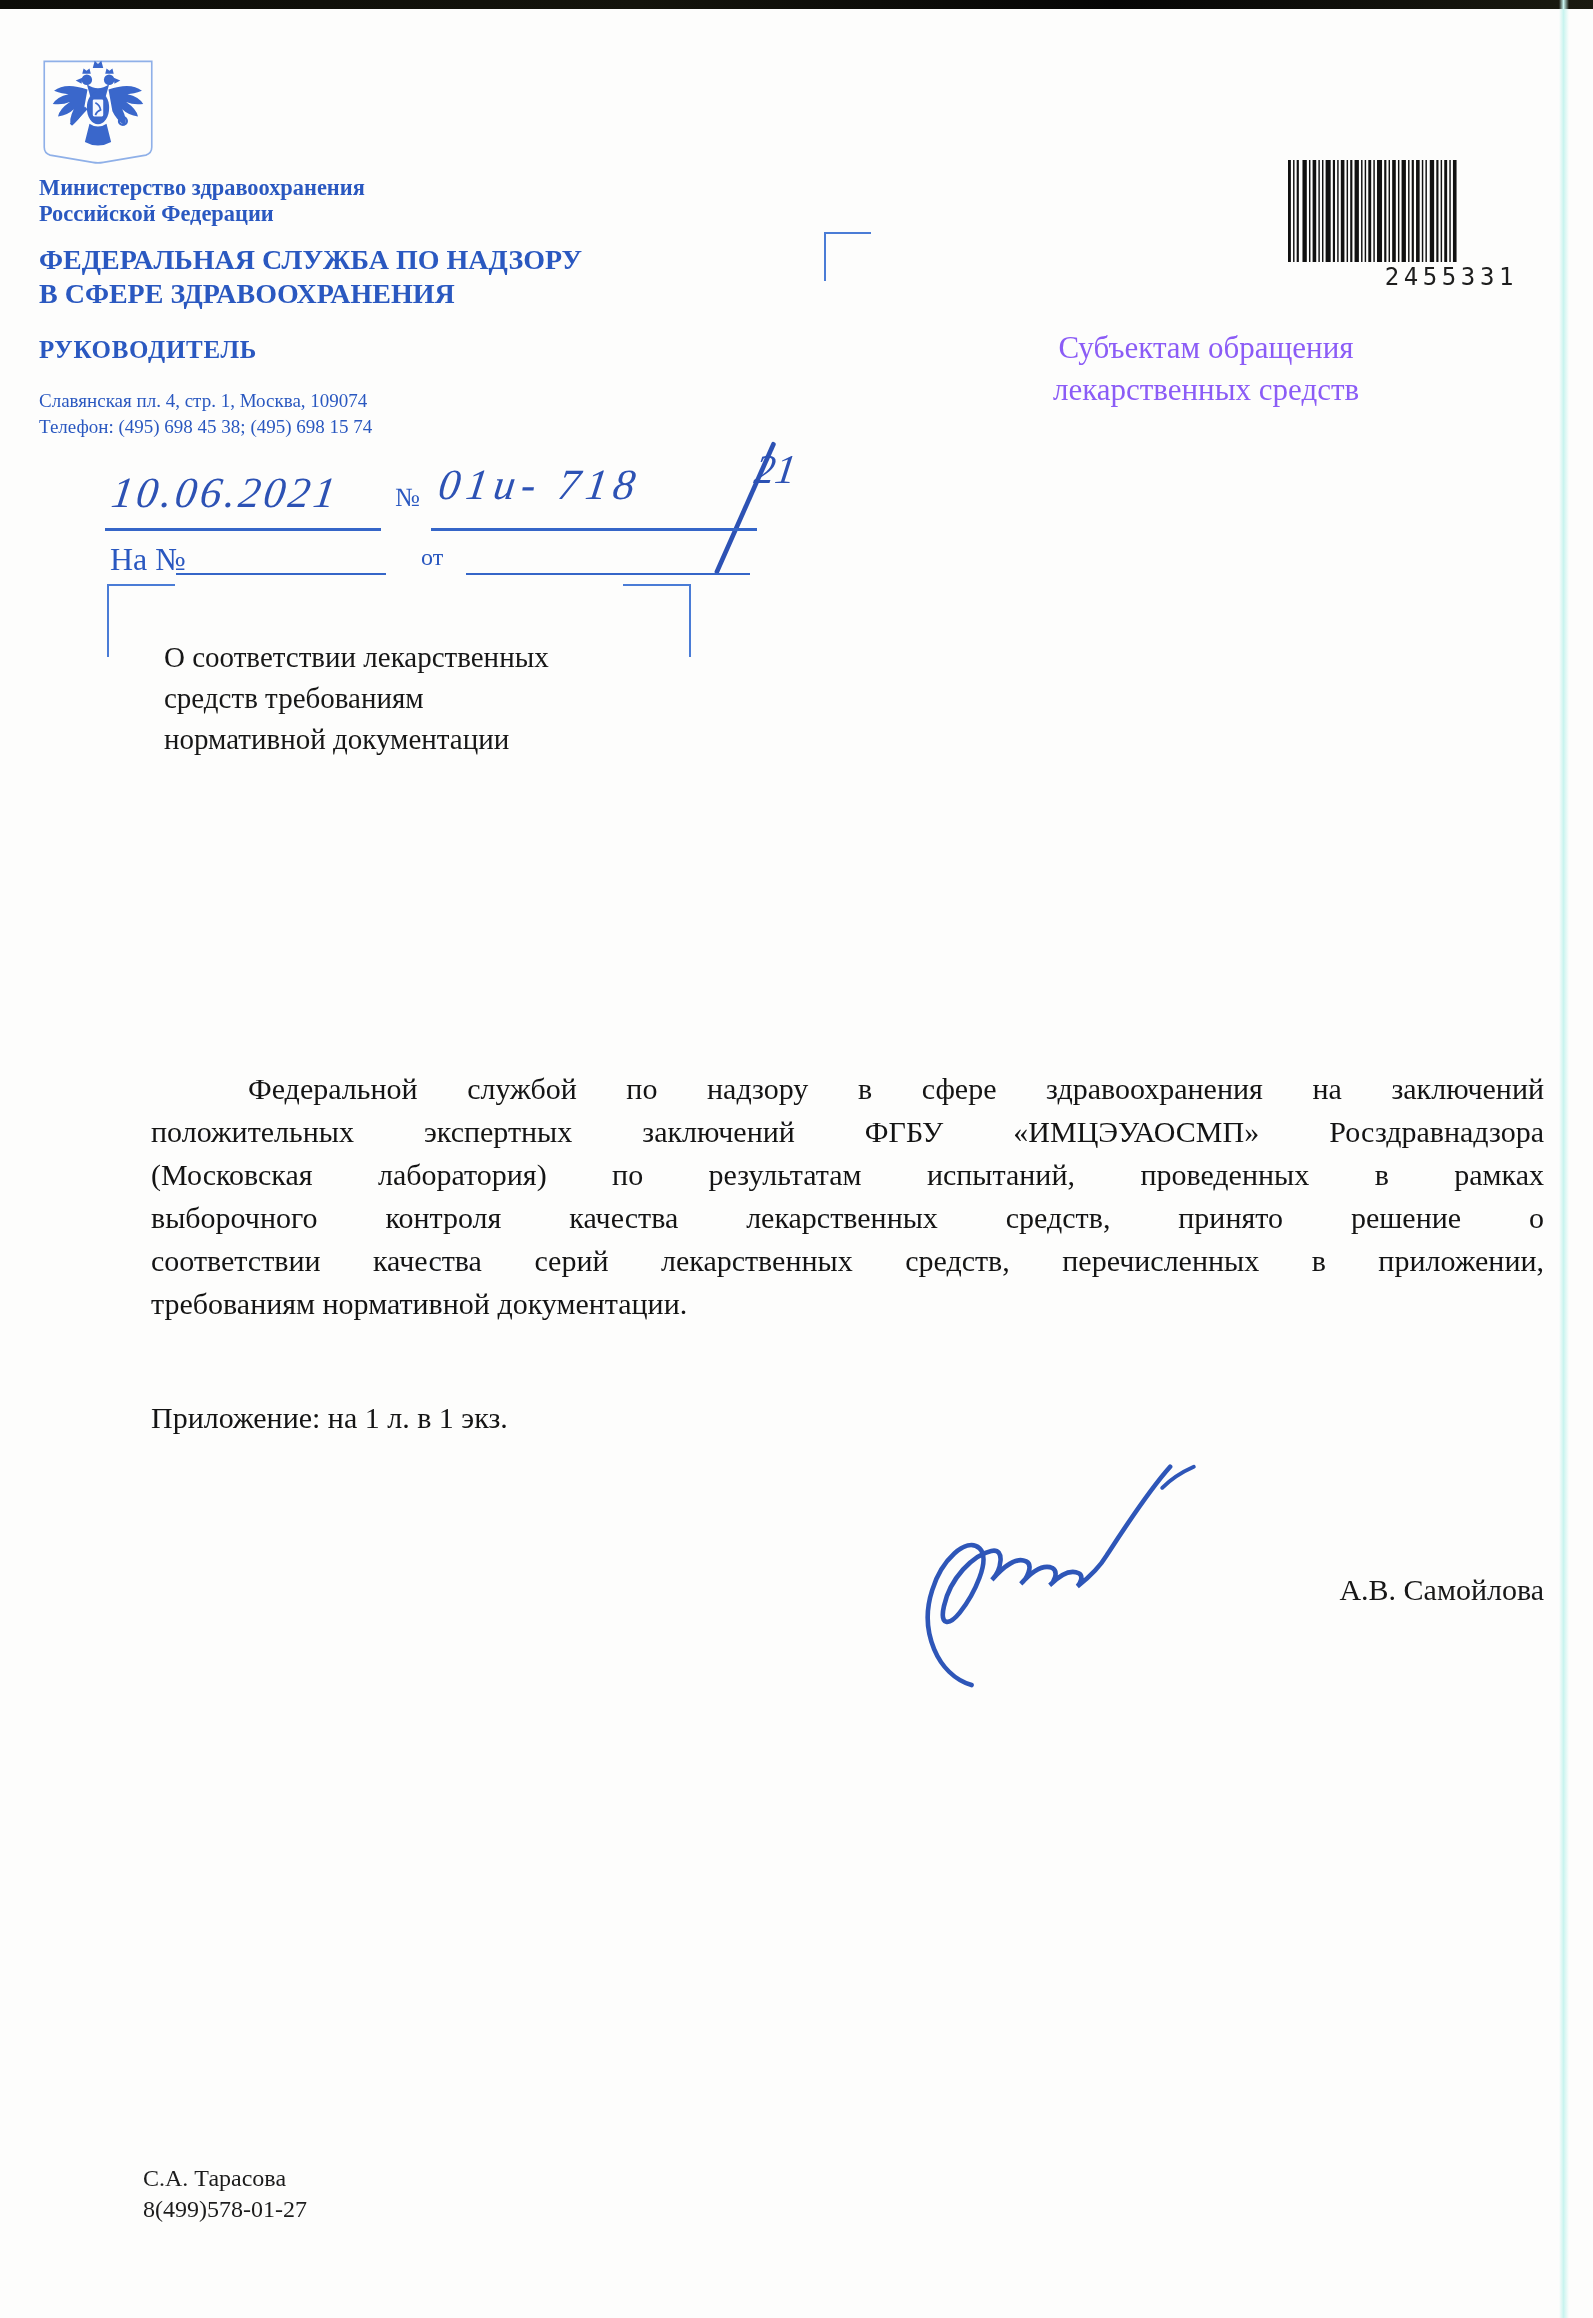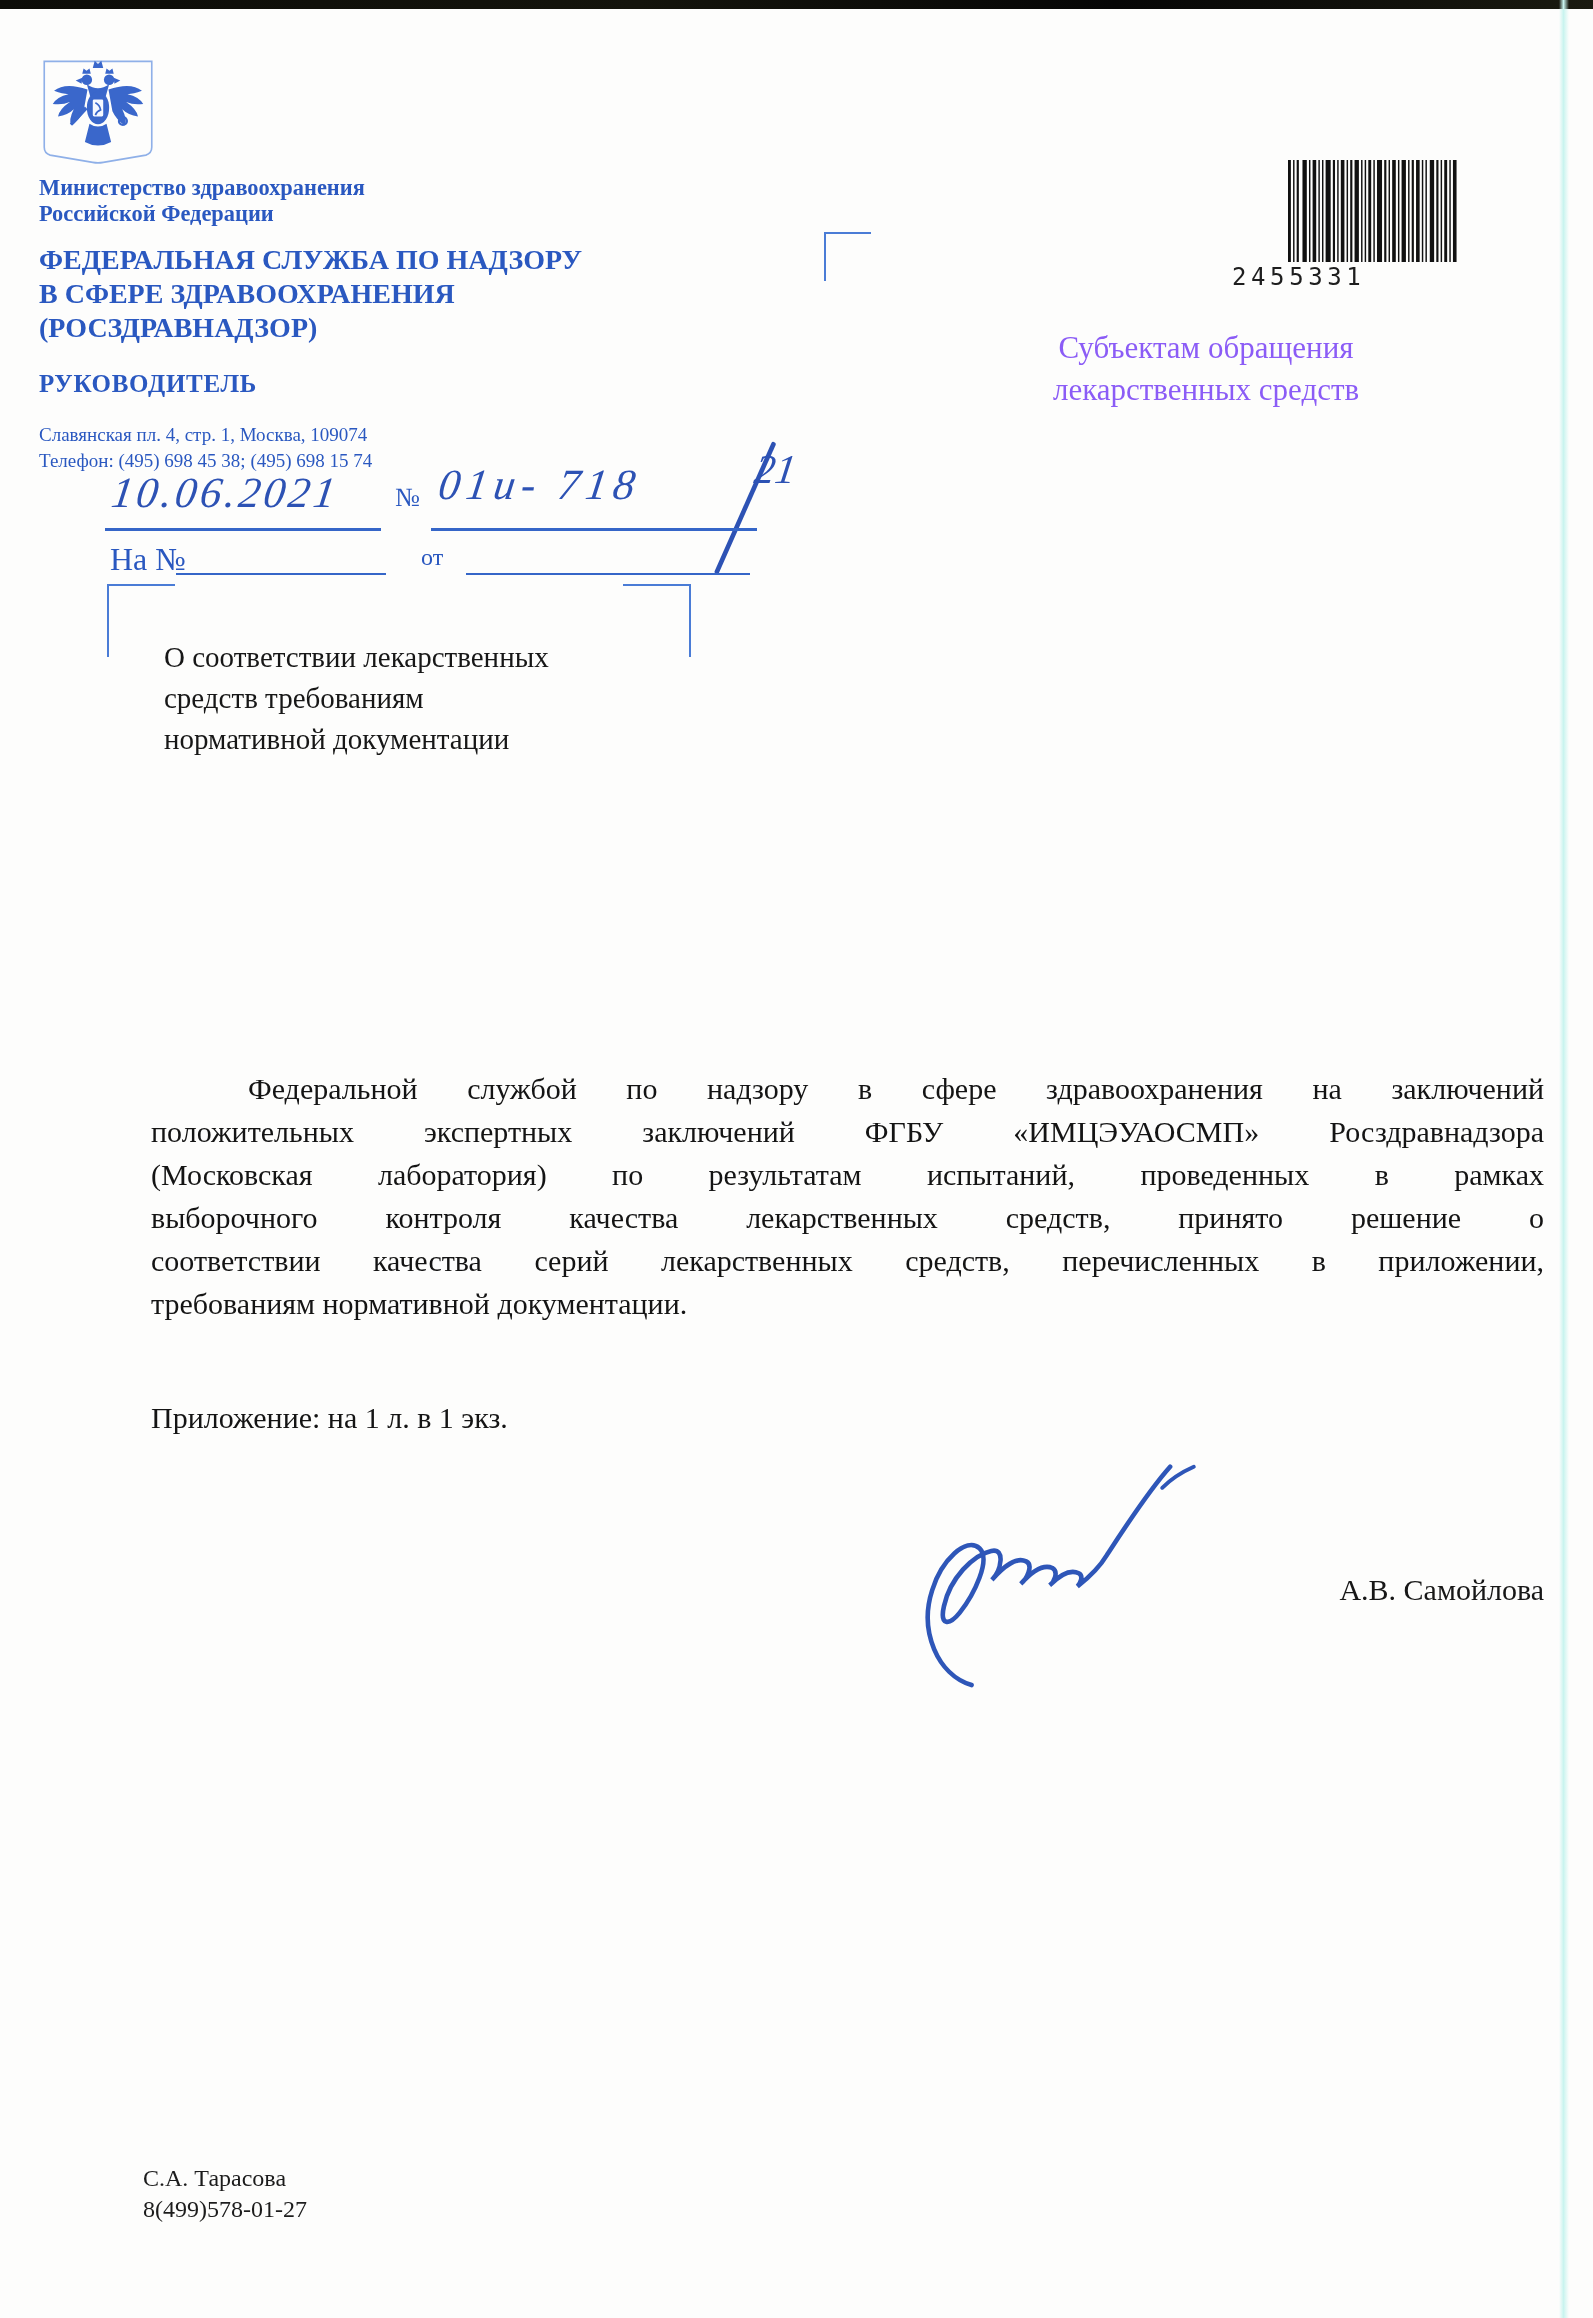--- a/index.html
+++ b/index.html
@@ -31,21 +31,21 @@
   .u-from{left:466px;top:573px;width:284px;height:2px;}
   .lbl-onnum{position:absolute;left:110px;top:541px;font-size:32px;color:#2a58c0;}
   .lbl-from{position:absolute;left:421px;top:544px;font-size:24px;color:#2a58c0;}
   
   .corner{position:absolute;border:0 solid #4a7cd6;}
   .c-rec-left{left:107px;top:584px;width:66px;height:71px;border-top-width:2px;border-left-width:2px;}
   .c-rec-right{left:623px;top:584px;width:66px;height:71px;border-top-width:2px;border-right-width:2px;}
   .c-addr{left:824px;top:232px;width:45px;height:47px;border-top-width:2px;border-left-width:2px;}
   
   .barcode{position:absolute;left:1288px;top:160px;}
-  .barcode-num{position:absolute;left:1232px;top:263px;width:170px;text-align:left;
+  .barcode-num{position:absolute;left:1348px;top:263px;width:170px;text-align:right;
     font-family:"DejaVu Sans Mono",monospace;font-size:24px;letter-spacing:4.6px;color:#1e1e1e;}
   .recipient{position:absolute;left:953px;top:327px;width:506px;text-align:center;
     font-size:31px;line-height:42px;color:#8b5cf6;}
   
   .subject{position:absolute;left:164px;top:637px;font-size:29px;line-height:41px;color:#171717;}
   
   .bodytext{position:absolute;left:151px;top:1067px;width:1393px;color:#141414;
     font-size:30px;line-height:43px;}
   .bodyline{text-align:justify;text-align-last:justify;white-space:nowrap;}
   .bodyline.first{padding-left:97px;}
@@ -89,21 +89,20 @@
         <path d="M86 66 q7 4 8 11 q-6 2 -8 8" fill="none" stroke="#3a67cb" stroke-width="2.5"></path>
       </svg>
     </div>
     <div class="ministry">
       <div>Министерство здравоохранения</div>
       <div>Российской Федерации</div>
     </div>
     <div class="service">
       <div>ФЕДЕРАЛЬНАЯ СЛУЖБА ПО НАДЗОРУ</div>
       <div>В СФЕРЕ ЗДРАВООХРАНЕНИЯ</div>
-      <div>(РОСЗДРАВНАДЗОР)</div>
     </div>
     <div class="role">РУКОВОДИТЕЛЬ</div>
     <div class="addr">
       <div>Славянская пл. 4, стр. 1, Москва, 109074</div>
       <div>Телефон: (495) 698 45 38; (495) 698 15 74</div>
     </div>
   </div>
 
   <div class="hw-date">
     <span class="hand">10.06.2021</span>

